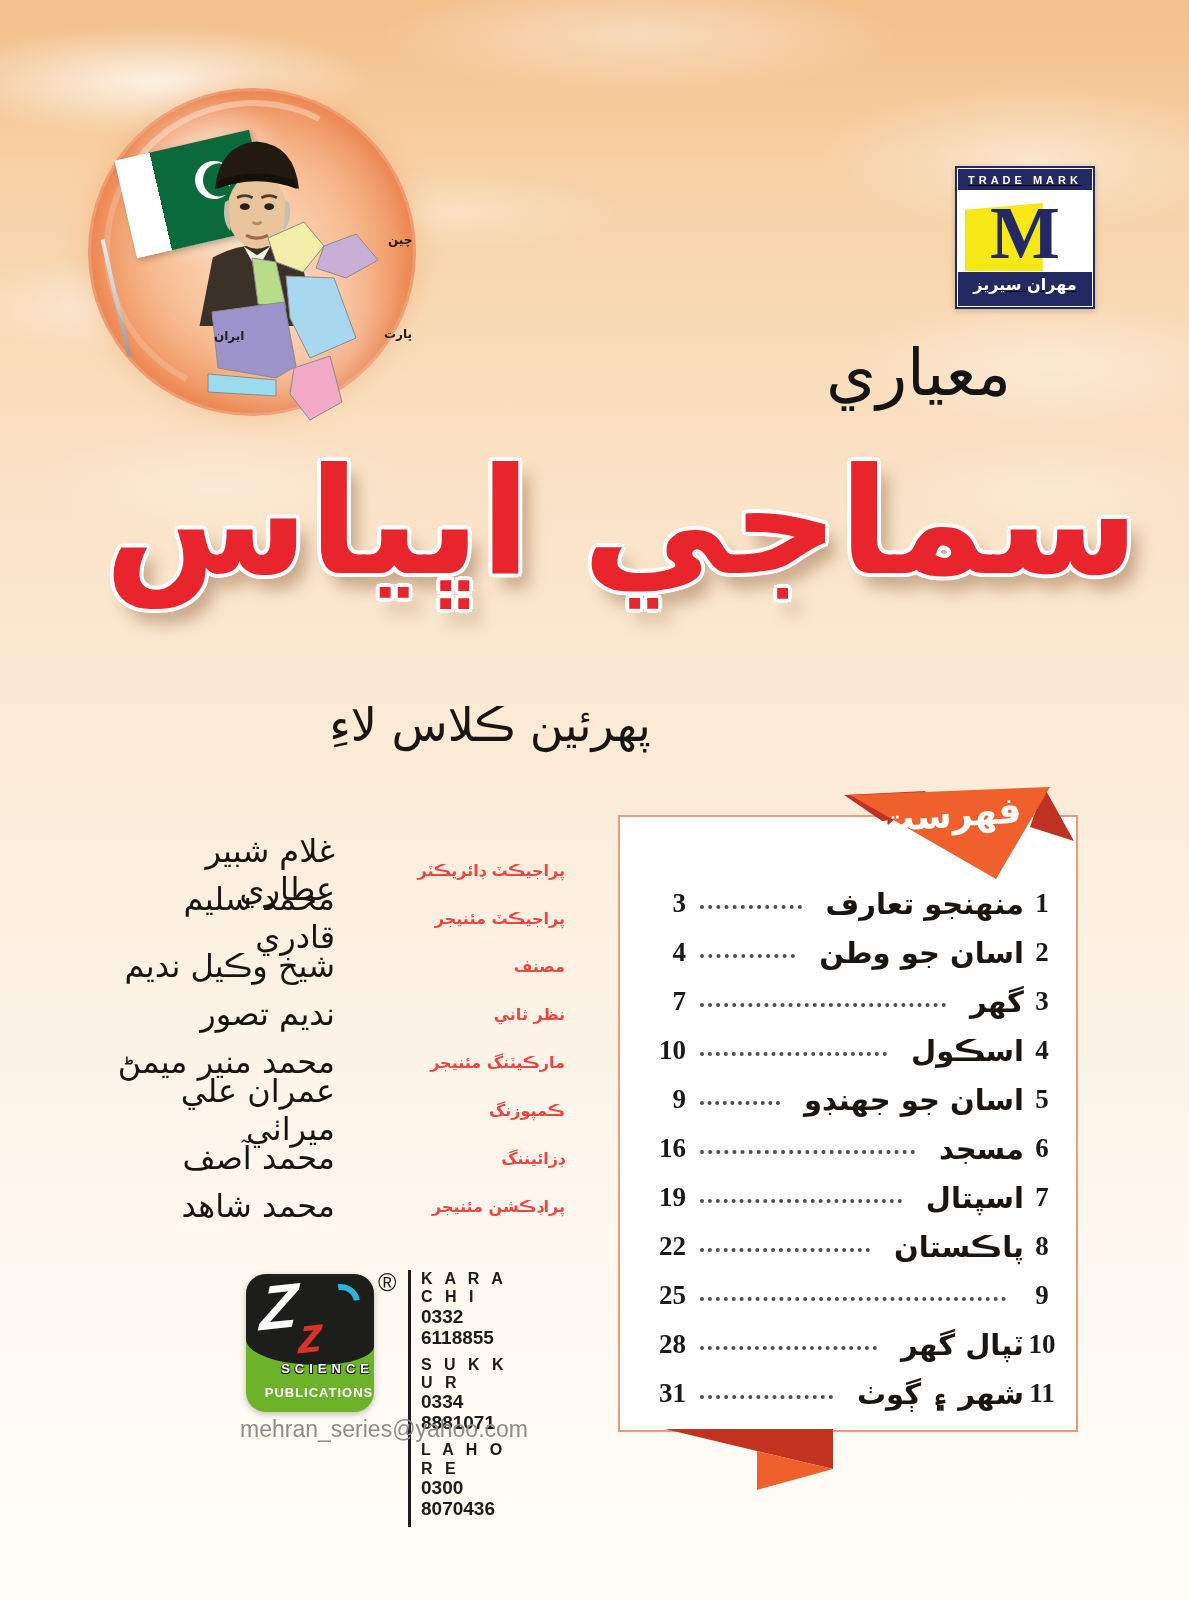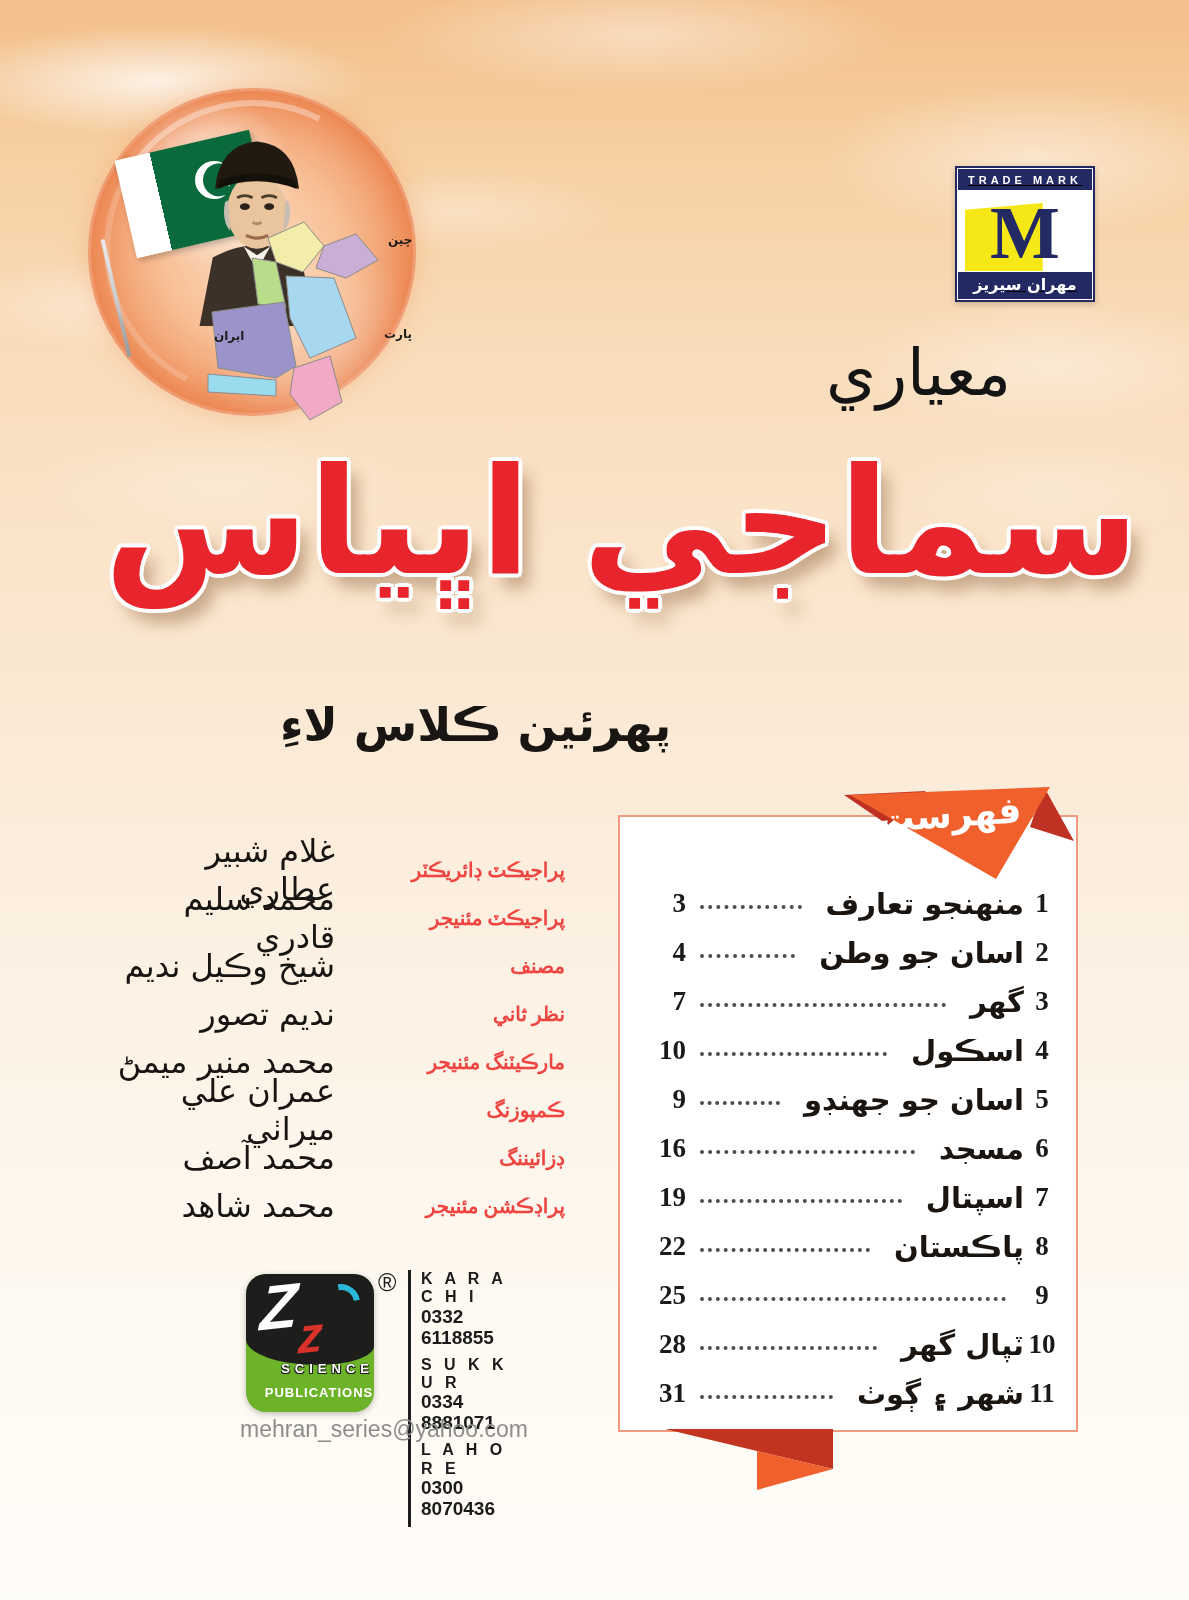--- a/index.html
+++ b/index.html
@@ -34,35 +34,35 @@
   .pmap{position:absolute;left:118px;top:128px;}
   
   .tm{position:absolute;left:955px;top:166px;width:136px;background:#232a63;border:2px solid #232a63;box-shadow:0 2px 6px rgba(0,0,0,.2);text-decoration:underline;}
   .tm-top{color:#fff;font:700 11px "Liberation Sans",sans-serif;letter-spacing:4px;text-align:center;
     padding:5px 0 4px;border:1px solid #fff;border-bottom:none;}
   .tm-mid{position:relative;height:80px;background:#fff;border:1px solid #fff;overflow:hidden;}
   .tm-yellow{position:absolute;left:7px;top:12px;width:58%;height:calc(100% - 12px);background:#f6e717;
     clip-path:polygon(0 10%, 100% 0, 100% 100%, 0 100%);}
   .tm-m{position:absolute;inset:0;display:flex;align-items:center;justify-content:center;
     font:900 74px "Liberation Serif",serif;color:#232a63;line-height:1;padding-top:4px;}
-  .tm-bot{color:#fff;font-size:16px;font-weight:700;text-align:center;padding:3px 0 5px;border:1px solid #fff;border-top:none;}
+  .tm-bot{color:#fff;font-size:16px;font-weight:700;text-align:center;padding:3px 0 12px;border:1px solid #fff;border-top:none;}
   
   .kicker{position:absolute;right:178px;top:336px;font-size:64px;font-weight:400;color:#141414;direction:rtl;}
   .title-main{position:absolute;left:50px;right:50px;top:408px;text-align:right;direction:rtl;
     font-size:148px;font-weight:700;color:#e8242c;line-height:1.55;
     text-shadow:
       -4px 0 0 #fff, 4px 0 0 #fff, 0 -4px 0 #fff, 0 4px 0 #fff,
       -3px -3px 0 #fff, 3px -3px 0 #fff, -3px 3px 0 #fff, 3px 3px 0 #fff,
       10px 14px 16px rgba(120,70,30,.4);}
-  .subtitle{position:absolute;left:280px;width:420px;top:698px;text-align:left;direction:rtl;
-    font-size:46px;font-weight:700;color:#181512;}
+  .subtitle{position:absolute;left:280px;width:420px;top:698px;text-align:center;direction:rtl;
+    font-size:46px;font-weight:400;color:#181512;}
   
   .staff{position:absolute;left:105px;top:846px;width:460px;direction:rtl;}
   .staff-row{display:flex;align-items:center;height:48px;}
-  .staff-role{width:230px;font-size:20px;font-weight:700;color:#ee4541;font-family:Liberation Serif, serif;}
+  .staff-role{width:230px;font-size:16px;font-weight:700;color:#ee4541;}
   .staff-name{width:224px;font-size:32px;font-weight:400;color:#171411;}
   
   .toc{position:absolute;left:618px;top:815px;width:460px;height:617px;background:#fff;
     border:2px solid #ef9a7e;box-sizing:border-box;}
   .toc-banner{position:absolute;top:-42px;right:0px;width:238px;height:140px;}
   .toc-list{padding:62px 16px 0 26px;direction:rtl;}
   .toc-row{display:flex;align-items:center;height:49px;}
   .toc-no{width:36px;text-align:center;font:700 27px "Liberation Serif",serif;color:#1a1a1a;}
   .toc-title{font-size:29px;font-weight:700;color:#1a1510;padding-left:6px;white-space:nowrap;}
   .toc-dots{flex:1;height:16px;border-bottom:4px dotted #4d4d4d;margin:0 18px 10px 14px;}

